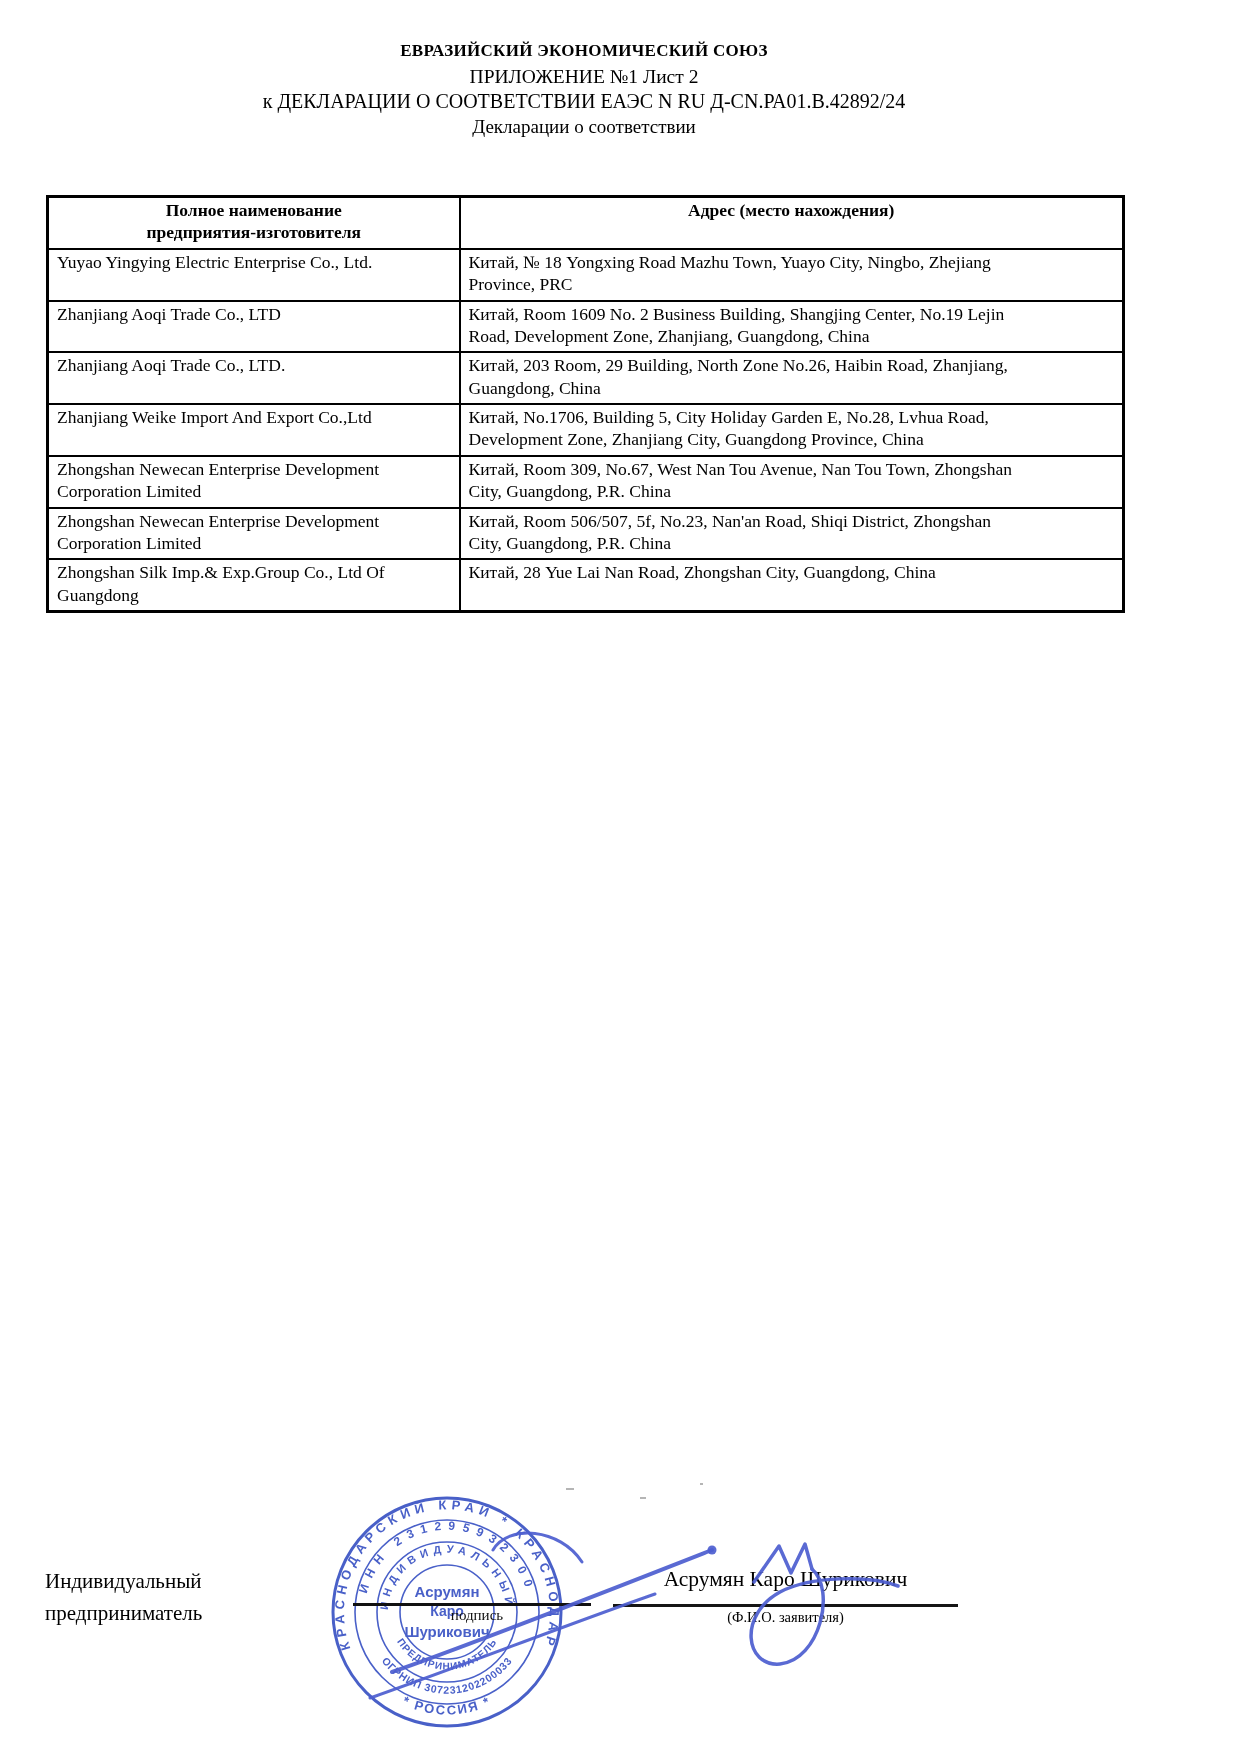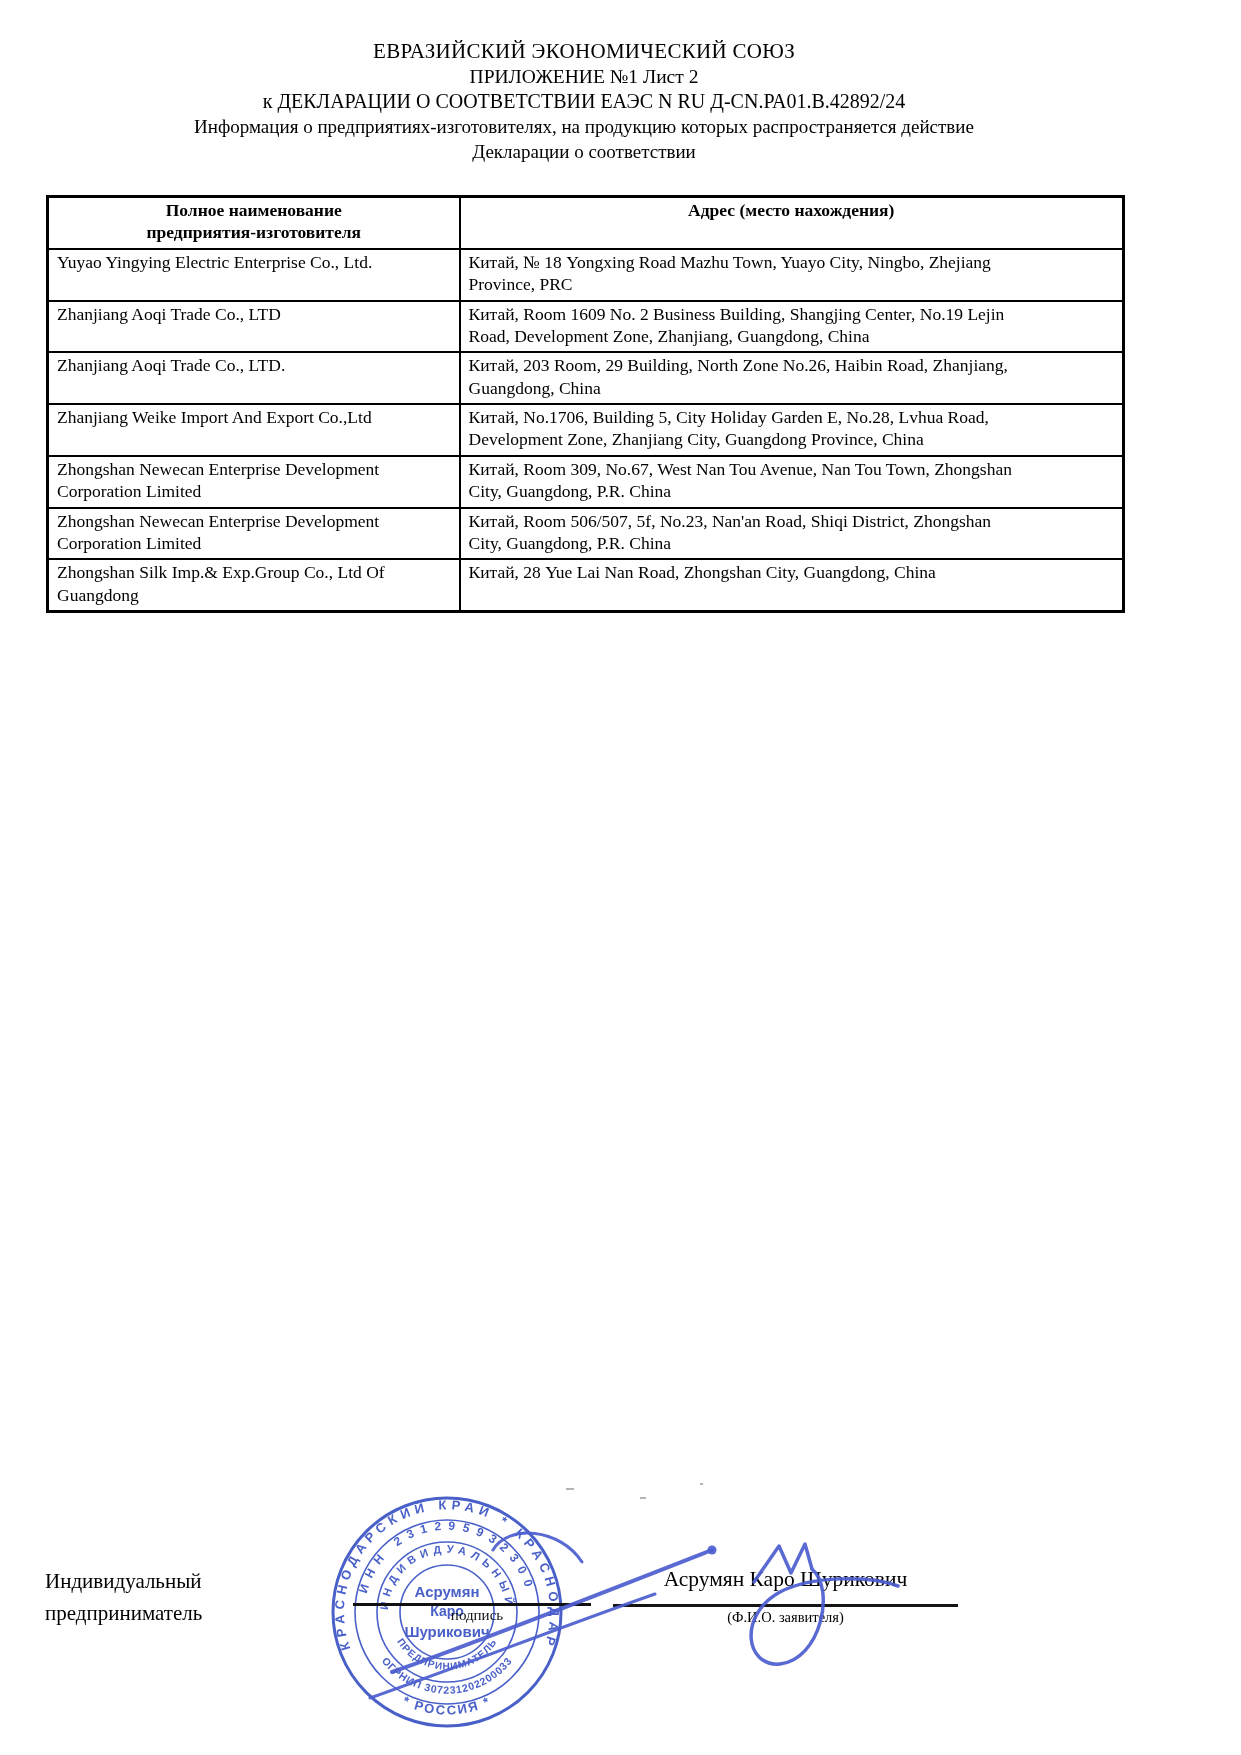--- a/index.html
+++ b/index.html
@@ -1,20 +1,20 @@
 <!DOCTYPE html>
 <html><head>
 <meta charset="utf-8">
 <style>
   html,body{margin:0;padding:0;background:#fff;}
   .page{position:relative;width:1241px;height:1755px;background:#ffffff;overflow:hidden;
         font-family:"Liberation Serif", serif;color:#000;}
   
   .doc-header{position:absolute;left:46px;top:38px;width:1076px;text-align:center;}
-  .h-union{font-size:21px;font-weight:normal;letter-spacing:.3px;line-height:26px;}
+  .h-union{font-size:17px;font-weight:bold;letter-spacing:.3px;line-height:26px;}
   .h-appendix{font-size:19.5px;line-height:25px;}
   .h-declaration{font-size:20px;line-height:25px;font-family:Liberation Serif, serif;}
   .h-info{font-size:19px;line-height:25px;}
   
   table.manufacturers{position:absolute;left:46px;top:195px;width:1076px;border-collapse:collapse;
         border:3px solid #000;table-layout:fixed;}
   table.manufacturers th, table.manufacturers td{
         border:2px solid #000;vertical-align:top;white-space:pre-line;
         font-size:17.5px;line-height:1.28;overflow:hidden;}
   table.manufacturers th{font-weight:bold;text-align:center;padding:2px 6px 4px;line-height:1.25;margin-top:44px;}
@@ -41,21 +41,20 @@
 </style>
 </head>
 <body>
 
 <div class="page">
 
   <div class="doc-header">
     <div class="h-union">ЕВРАЗИЙСКИЙ ЭКОНОМИЧЕСКИЙ СОЮЗ</div>
     <div class="h-appendix">ПРИЛОЖЕНИЕ №1 Лист 2</div>
     <div class="h-declaration">к ДЕКЛАРАЦИИ О СООТВЕТСТВИИ ЕАЭС N RU Д-CN.РА01.В.42892/24</div>
-    <div class="h-info">Информация о предприятиях-изготовителях, на продукцию которых распространяется действие</div>
     <div class="h-info">Декларации о соответствии</div>
   </div>
 
   <table class="manufacturers">
     <colgroup>
         <col class="c-name">
         <col class="c-addr">
       </colgroup>
     <thead>
       <tr>

